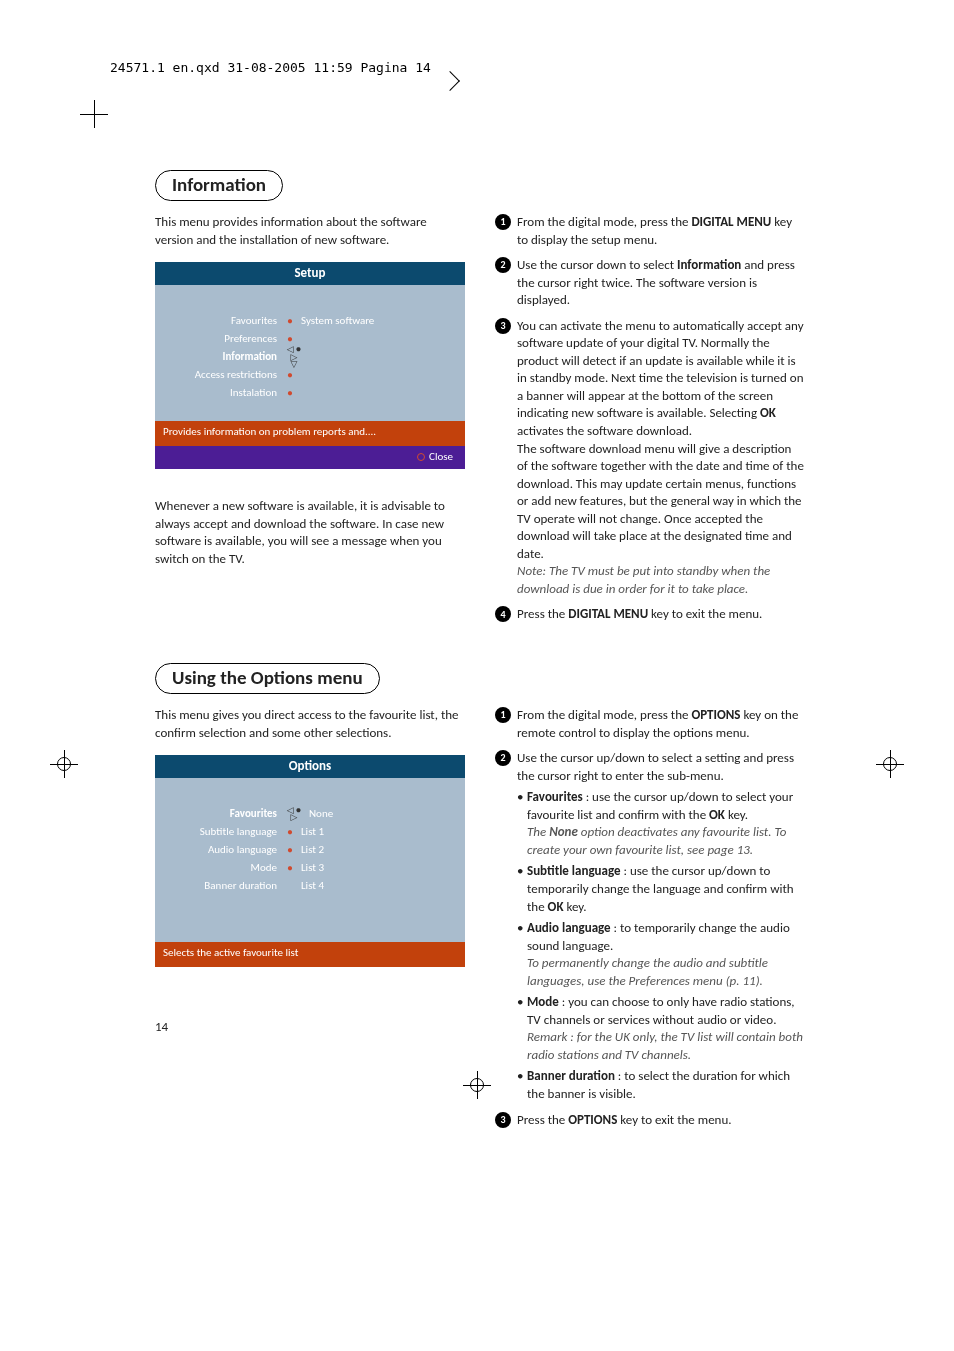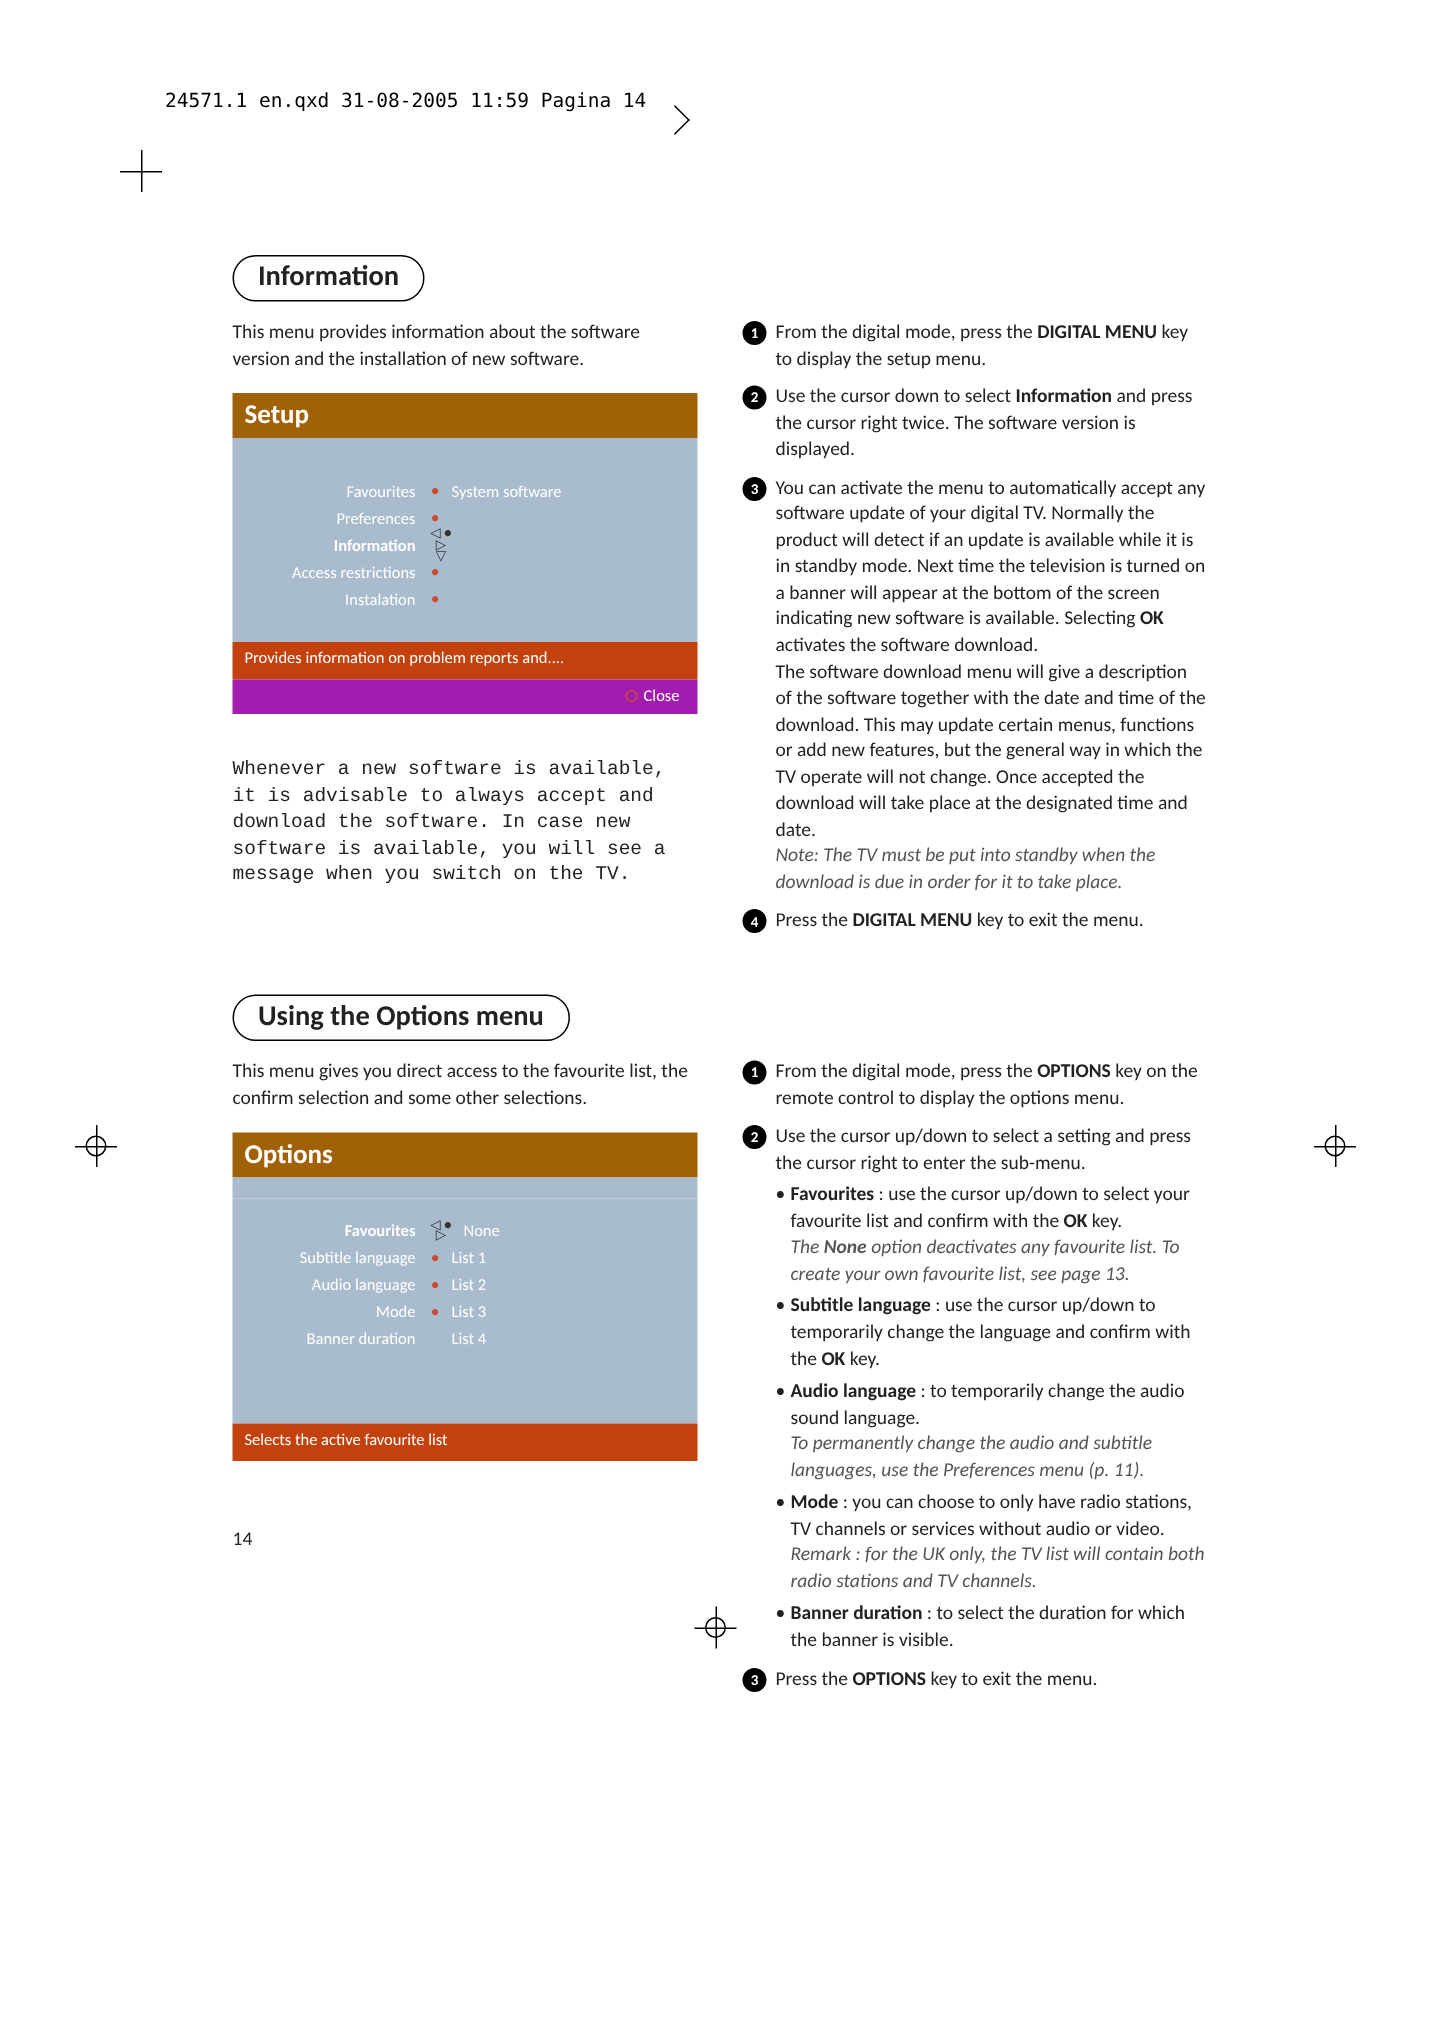--- a/index.html
+++ b/index.html
@@ -20,33 +20,33 @@
   .header-line { position: absolute; top: 60px; left: 110px; font-size: 13px; font-family: monospace; color: #000; }
   .header-line .pagecut { position: relative; display: inline-block; }
   .header-line .pagecut .corner { position: absolute; top: 2px; right: -18px; width: 14px; height: 14px; border-top: 1px solid #000; border-right: 1px solid #000; transform: rotate(45deg); }
   .content { position: absolute; top: 170px; left: 155px; width: 650px; }
   .section-title { display: inline-block; border: 1.5px solid #000; border-radius: 16px; padding: 2px 16px 4px; font-weight: bold; font-size: 19px; margin-bottom: 12px; }
   .intro { font-size: 13px; margin-bottom: 14px; width: 310px; line-height: 1.35; }
   .two-col { display: flex; gap: 30px; }
   .col-left { width: 310px; flex-shrink: 0; }
   .col-right { width: 310px; font-size: 13px; line-height: 1.35; }
   .osd { width: 310px; font-size: 11px; color: #fff; }
-  .osd-header { background: #a16207; padding: 3px 8px 5px; font-weight: bold; font-size: 18px; }
+  .osd-header { background: #0c4a6e; padding: 3px 8px 5px; font-weight: bold; font-size: 13px; text-align: center; }
   .osd-gap { background: #a9bccd; height: 14px; }
   .osd-body { background: #a9bccd; padding: 12px 8px 20px; }
   .osd-row { display: flex; align-items: center; height: 18px; }
   .osd-label { width: 122px; text-align: right; padding-right: 8px; }
   .osd-label.bold { font-weight: bold; }
   .osd-dot { width: 10px; text-align: center; color: #d04a2f; font-size: 9px; }
   .osd-nav { width: 18px; text-align: center; font-size: 9px; color: #333; line-height: 0.8; }
   .osd-value { padding-left: 6px; text-align: center; }
   .osd-hint { background: #c2410c; padding: 4px 8px 8px; font-size: 11px; }
-  .osd-footer { background: #a21caf; text-align: right; padding: 4px 12px 6px; font-size: 11px; }
+  .osd-footer { background: #4c1d95; text-align: right; padding: 4px 12px 6px; font-size: 11px; }
   .osd-footer .ring { display: inline-block; width: 8px; height: 8px; border: 1px solid #d04a2f; border-radius: 50%; vertical-align: middle; margin-right: 4px; }
-  .note-left { font-size: 13px; line-height: 1.35; margin-top: 28px; font-family: Liberation Mono, monospace; }
+  .note-left { font-size: 13px; line-height: 1.35; margin-top: 28px; }
   .step { display: flex; margin-bottom: 8px; }
   .step .num { flex-shrink: 0; width: 16px; height: 16px; border-radius: 50%; background: #000; color: #fff; font-size: 10px; display: flex; align-items: center; justify-content: center; margin-right: 6px; margin-top: 1px; font-weight: bold; }
   .step .txt { flex: 1; }
   .bullet-sub { display: flex; margin-top: 4px; margin-left: 0; }
   .bullet-sub .b { width: 10px; flex-shrink: 0; }
   .bold { font-weight: bold; }
   .italic { font-style: italic; color: #555; }
   .section2 { margin-top: 32px; }
   .pagenum { position: absolute; bottom: 105px; left: 155px; font-size: 13px; }
 </style>

